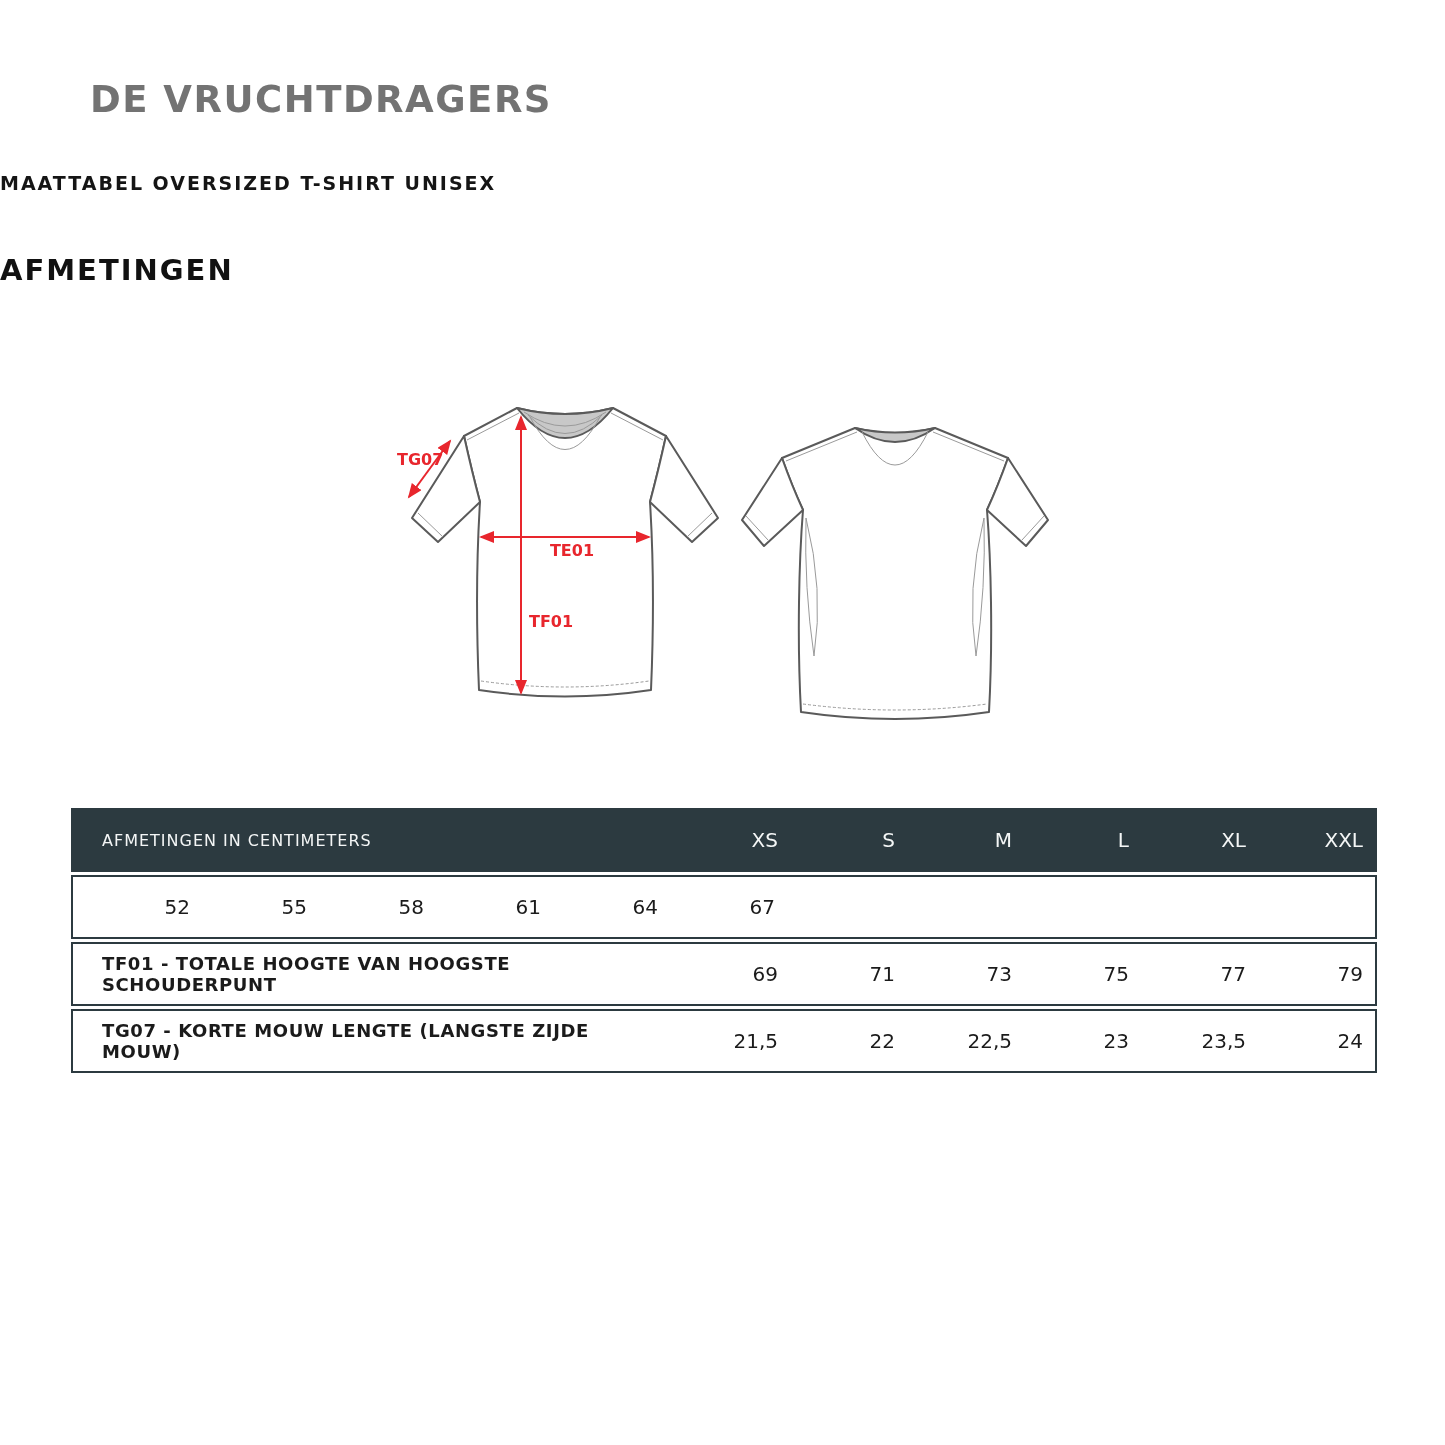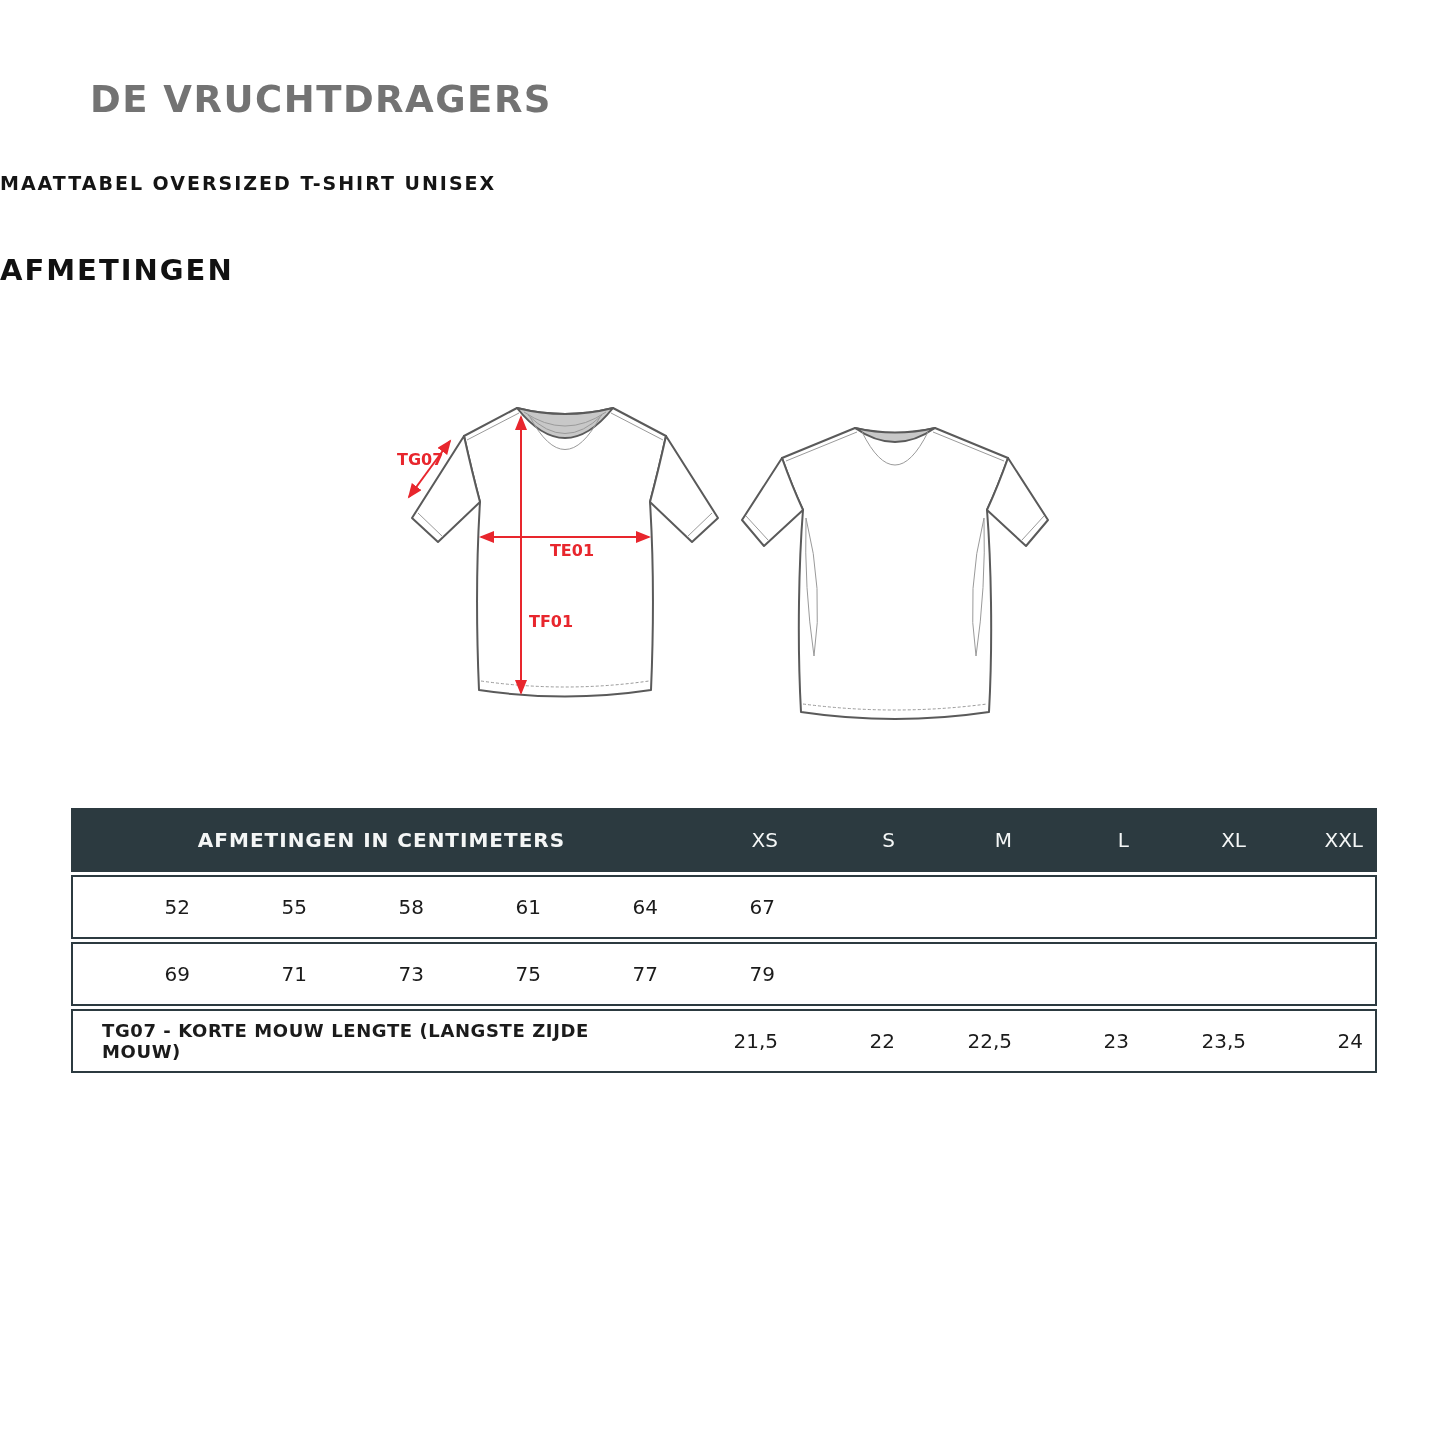--- a/index.html
+++ b/index.html
@@ -25,21 +25,21 @@
   .measure      { fill:none; stroke:#e8262d; stroke-width:2; }
   .measure-text { fill:#e8262d; font-size:16px; font-weight:700;
                   font-family:"DejaVu Sans","Liberation Sans",sans-serif; }
 
   .size-table { position:absolute; left:71px; top:808px; width:1306px; }
   .t-row { display:flex; align-items:center; height:64px; margin-bottom:3px;
     border:2px solid #2c3a40; background:#ffffff; padding-right:12px; }
   .t-header { background:#2c3a40; border-color:#2c3a40; color:#f4f6f6; }
   .t-label { flex:1 1 auto; padding-left:29px; font-size:18px; font-weight:600;
     letter-spacing:0.6px; }
-  .t-header .t-label { font-size:20px; letter-spacing:1px; font-weight:700;text-align:center; }
+  .t-header .t-label { font-size:16px; letter-spacing:1px; font-weight:400; }
   .t-cell { flex:0 0 117px; text-align:right; font-size:20px; font-weight:400; }
   .t-header .t-cell { font-size:20px; }
 </style>
 </head>
 <body>
 
 <div class="brand">DE VRUCHTDRAGERS</div>
 <div class="subtitle">MAATTABEL OVERSIZED T-SHIRT UNISEX</div>
 <div class="section-title">AFMETINGEN</div>
 
@@ -121,20 +121,21 @@
   <div class="t-row">
     <div class="t-cell">52</div>
     <div class="t-cell">55</div>
     <div class="t-cell">58</div>
     <div class="t-cell">61</div>
     <div class="t-cell">64</div>
     <div class="t-cell">67</div>
   </div>
 
   <div class="t-row">
+    <div class="t-label">TF01 - TOTALE HOOGTE VAN HOOGSTE SCHOUDERPUNT</div>
     <div class="t-cell">69</div>
     <div class="t-cell">71</div>
     <div class="t-cell">73</div>
     <div class="t-cell">75</div>
     <div class="t-cell">77</div>
     <div class="t-cell">79</div>
   </div>
 
   <div class="t-row">
     <div class="t-label">TG07 - KORTE MOUW LENGTE (LANGSTE ZIJDE MOUW)</div>

